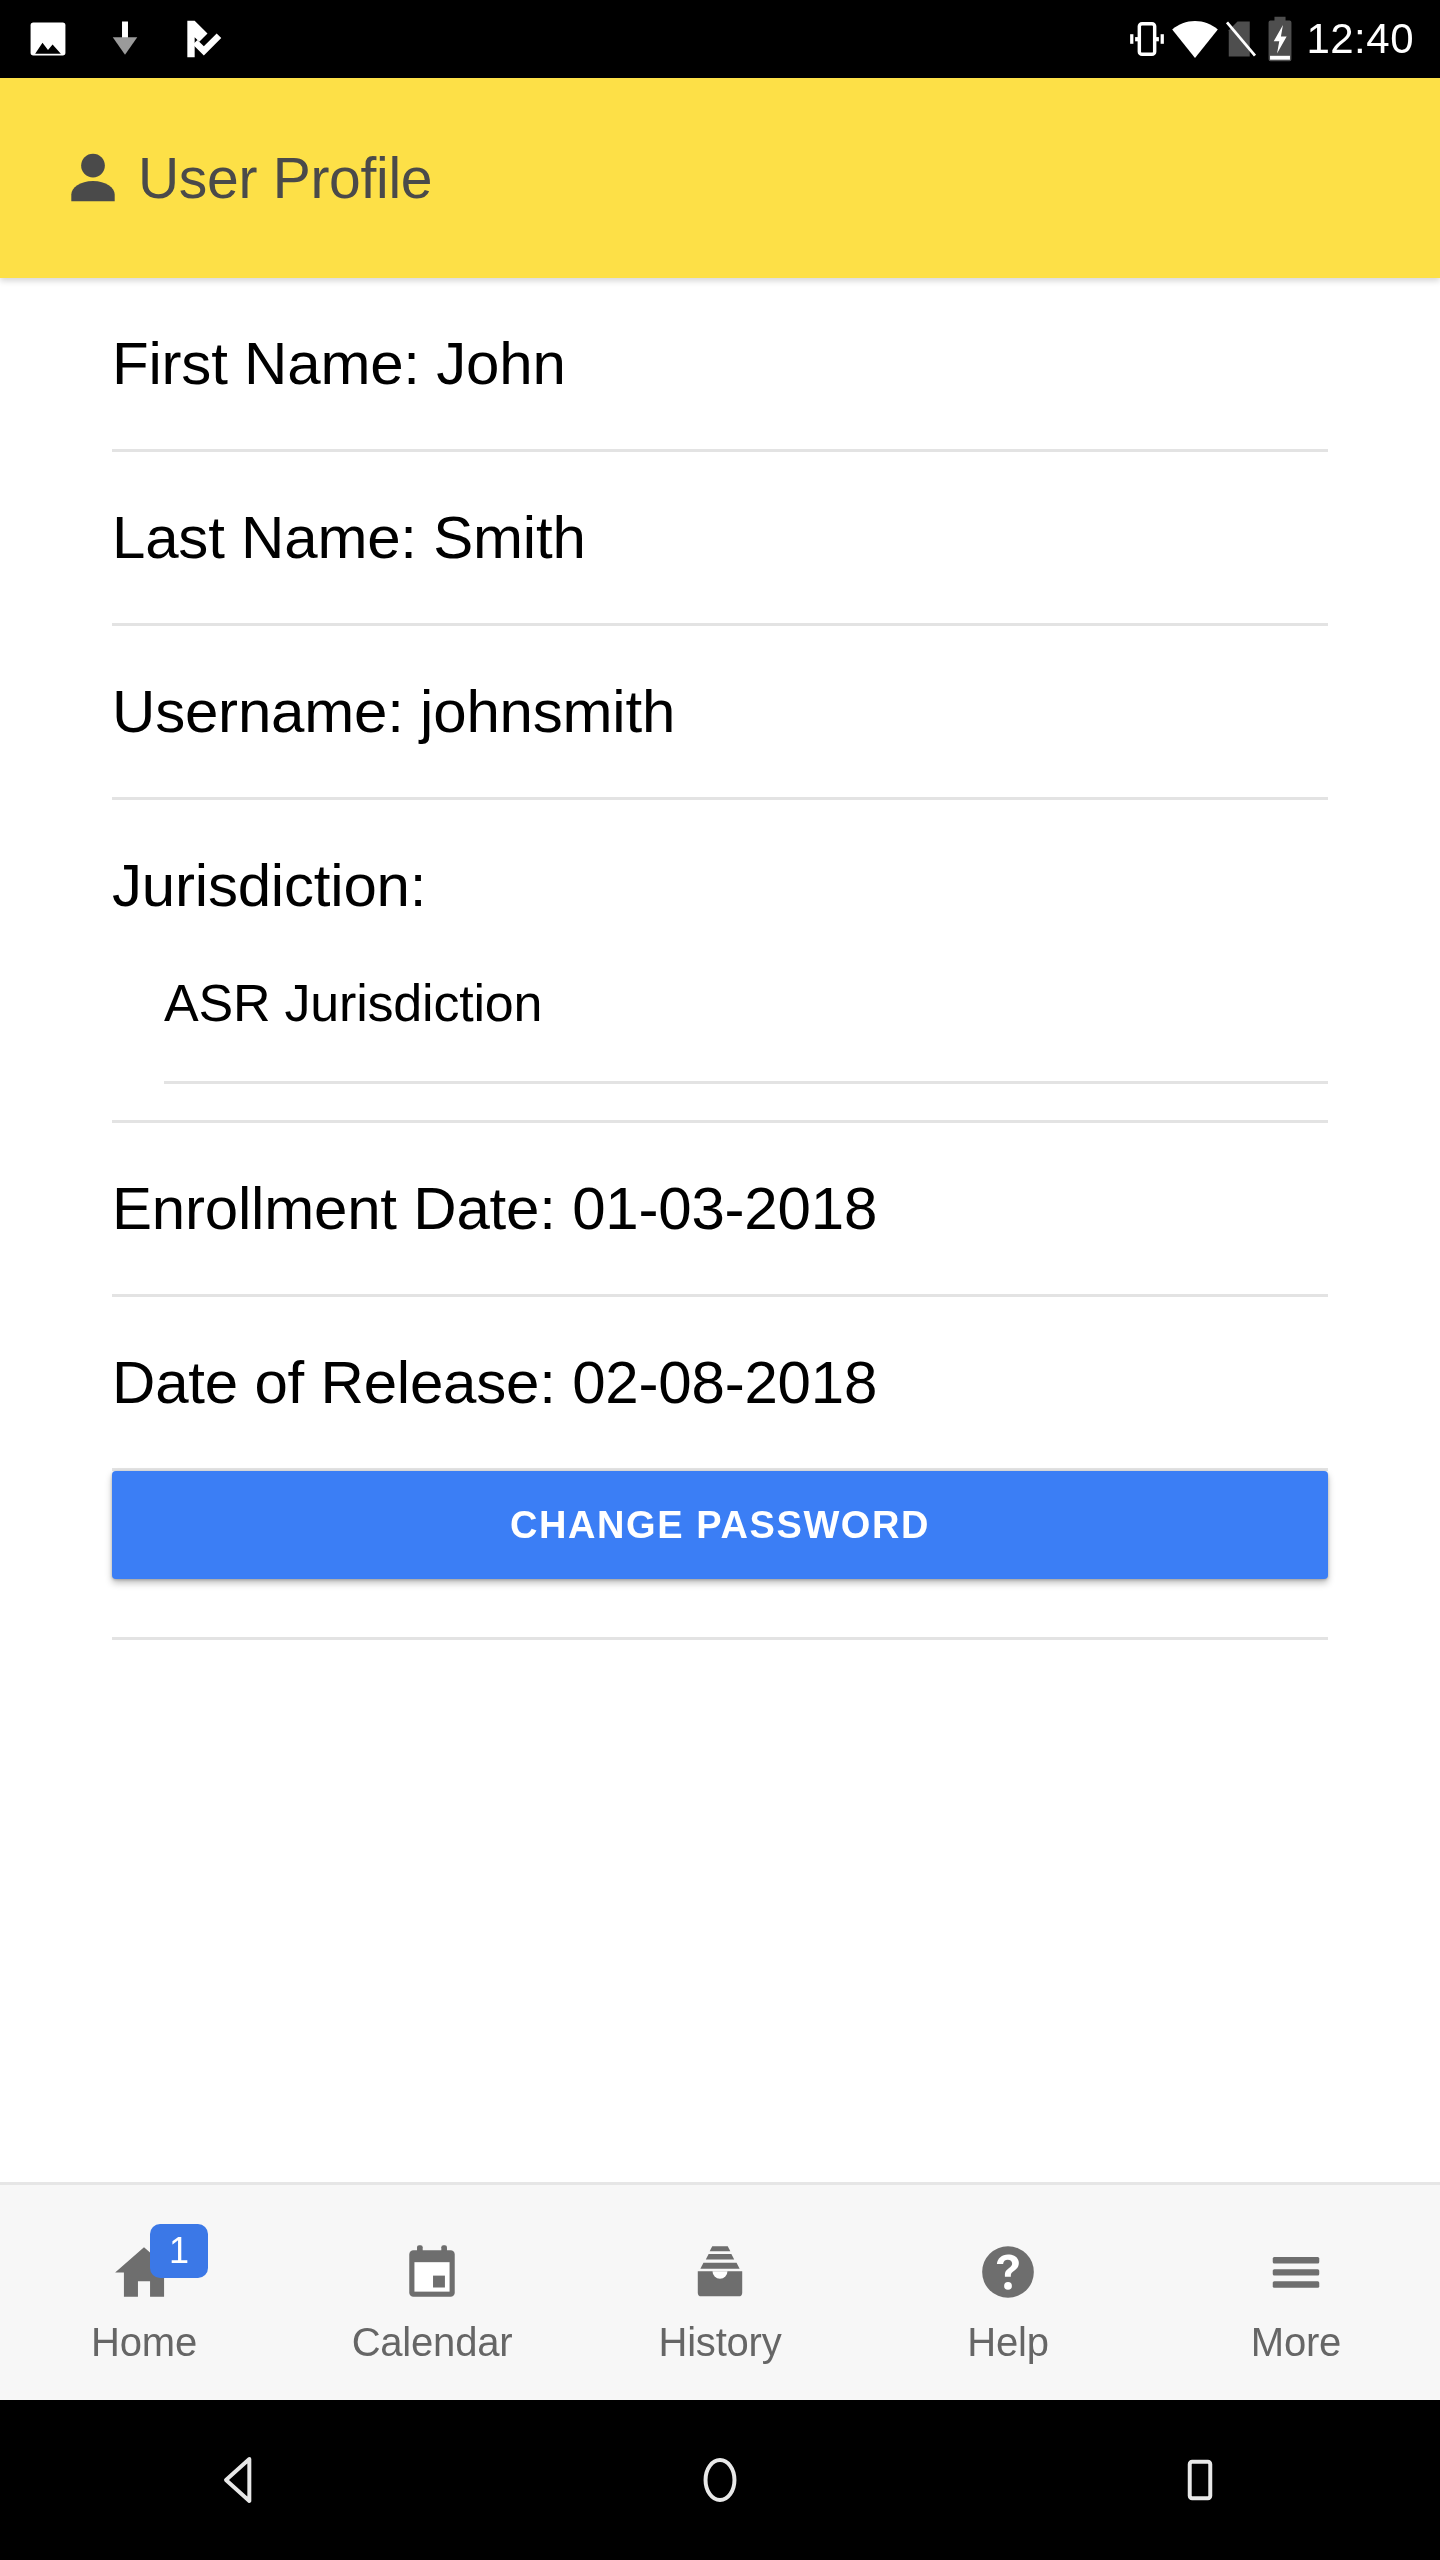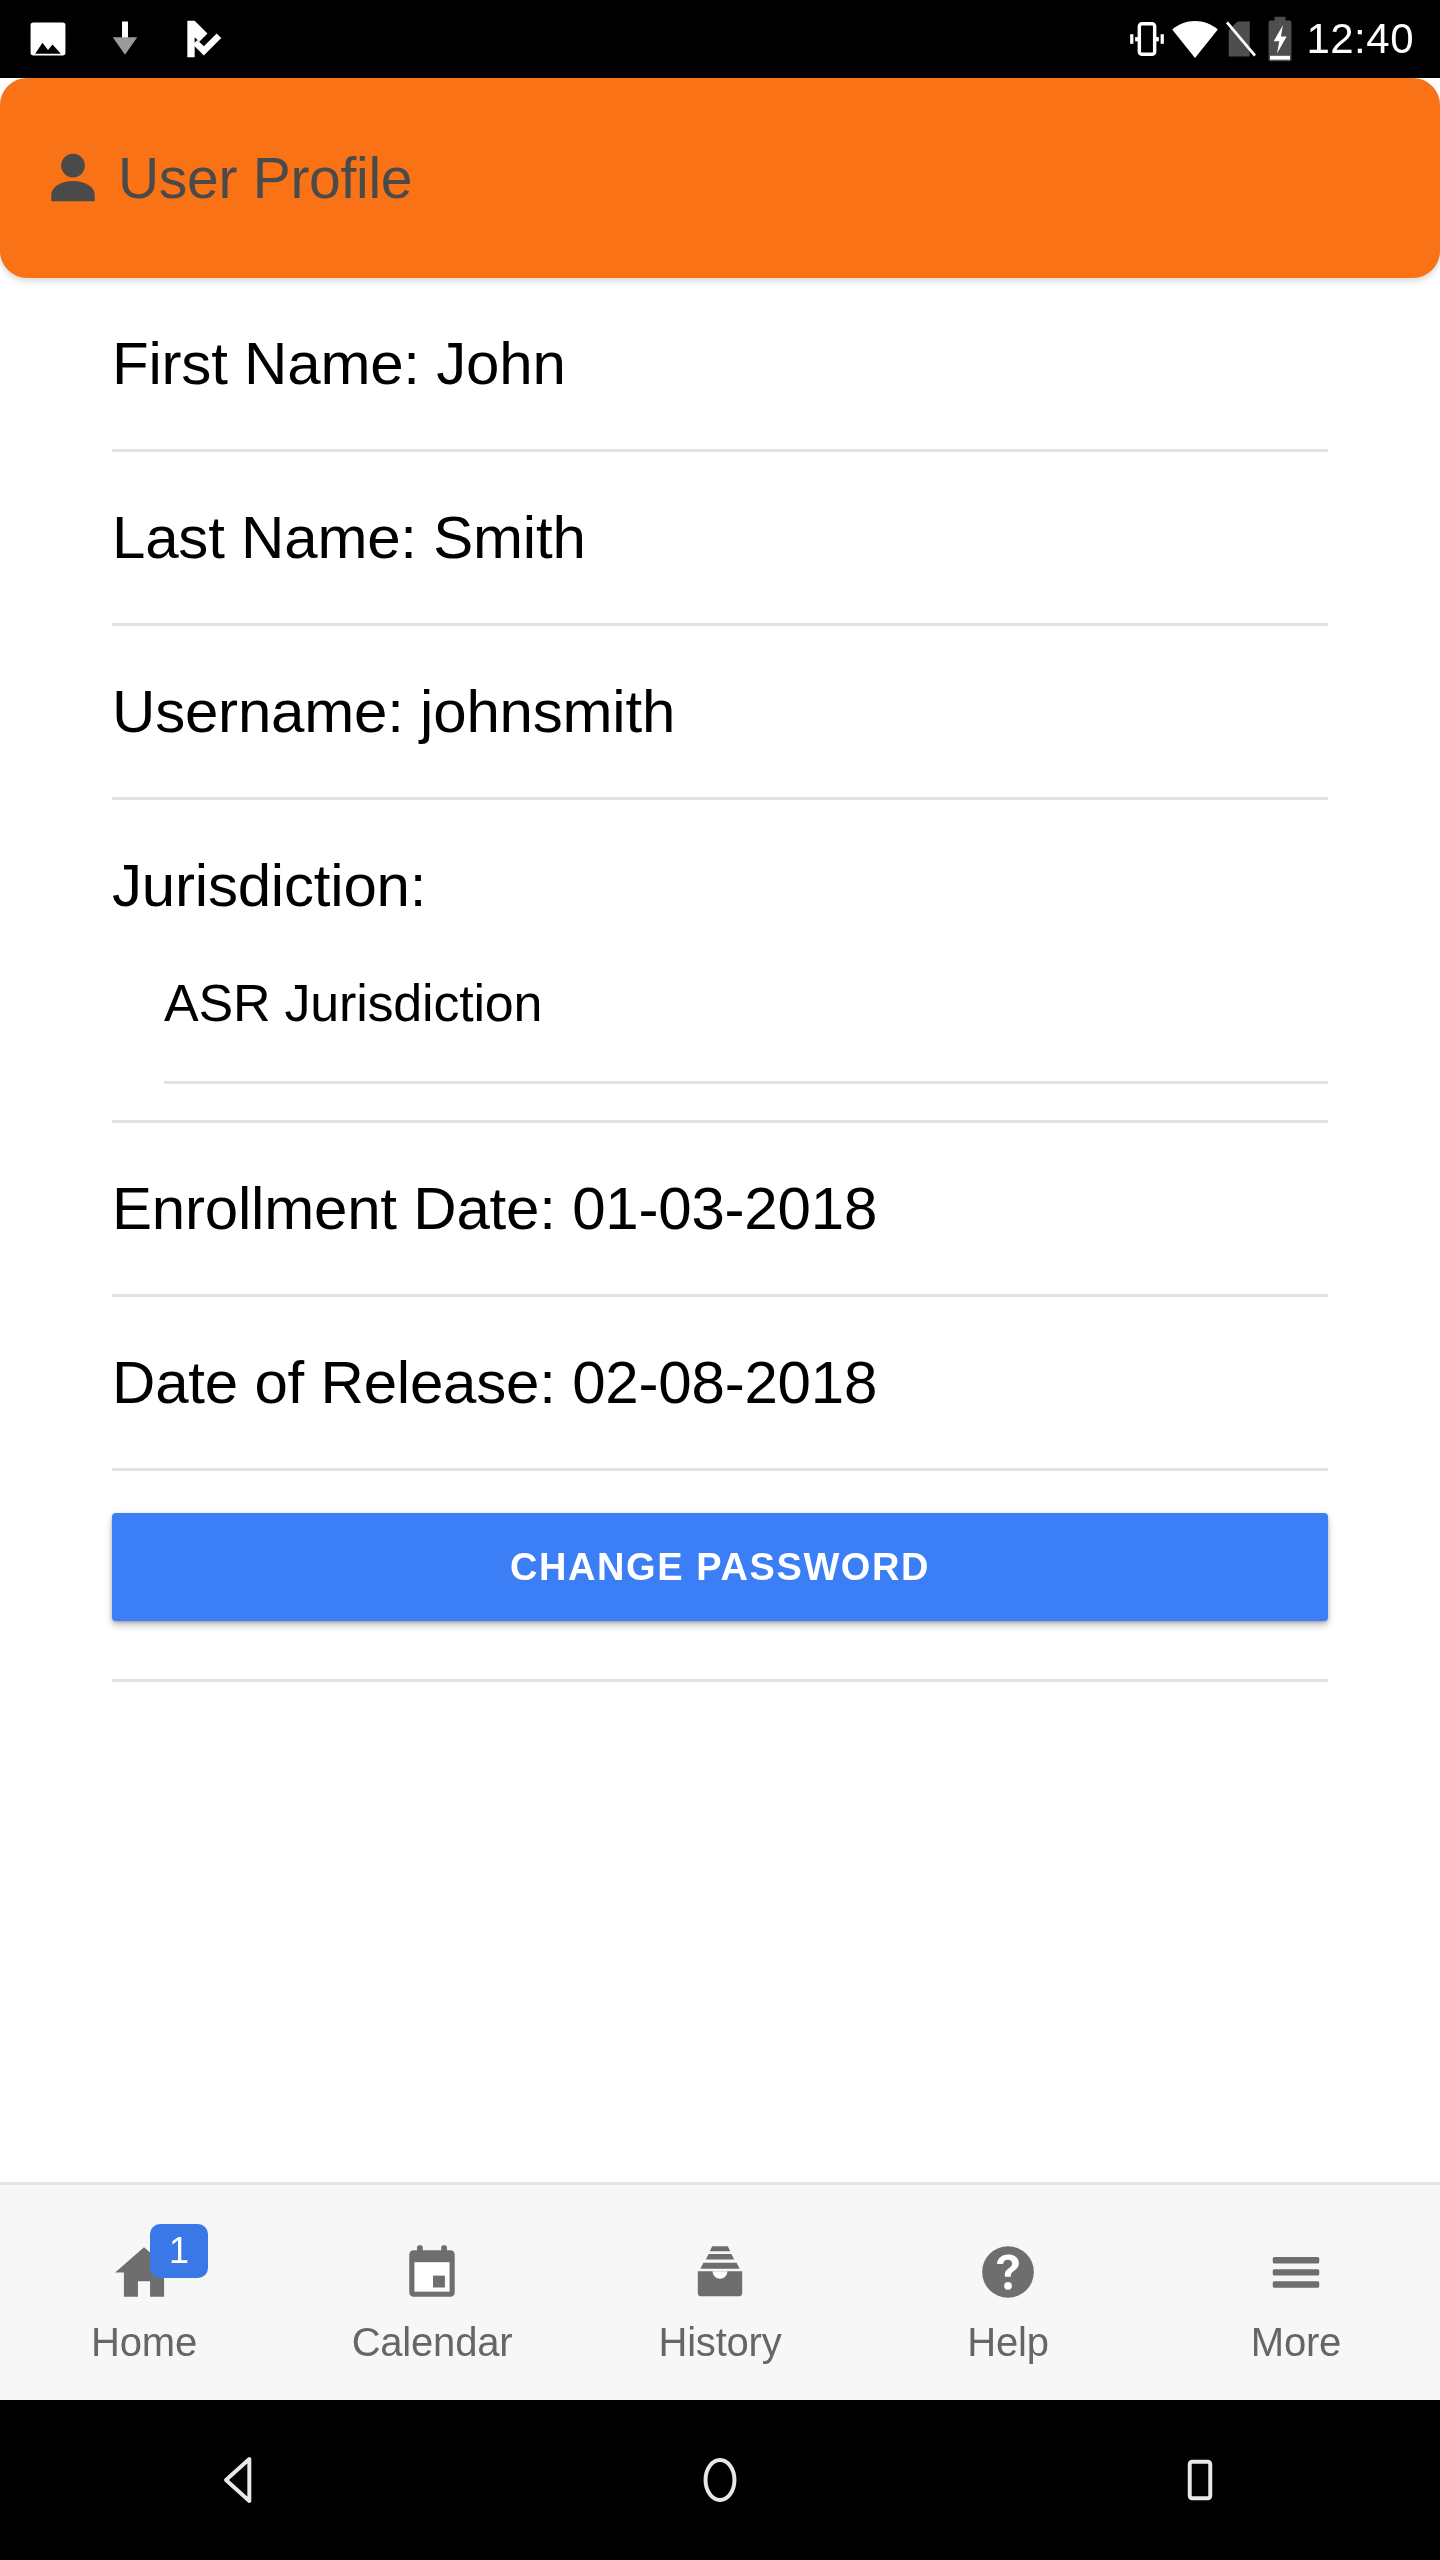--- a/index.html
+++ b/index.html
@@ -20,24 +20,24 @@
   .sb-left { display:flex; align-items:center; gap:34px; }
   .sb-right { margin-left:auto; display:flex; align-items:center; }
   .sb-clock {
     font-size:42px; font-weight:400; letter-spacing:0.5px;
     color:#ffffff; margin-left:8px;
   }
   .sb-ico { display:block; }
 
   
   .appbar {
-    flex:0 0 200px; background:#f97316;
-    display:flex; align-items:center; padding:0 42px;
+    flex:0 0 200px; background:#fde047;
+    display:flex; align-items:center; padding:0 62px;
     box-shadow:0 3px 6px rgba(0,0,0,0.16);
-    position:relative; z-index:5;border-radius:27px;
+    position:relative; z-index:5;
   }
   .appbar-icon { width:62px; height:62px; flex:0 0 62px; margin-right:14px; }
   .appbar-title {
     font-size:57px; font-weight:400; color:#4a4a4a; letter-spacing:-0.3px;
     white-space:nowrap;
   }
 
   
   .content { flex:1 1 auto; background:#ffffff; padding:0 112px; position:relative; overflow:hidden; }
 
@@ -51,21 +51,21 @@
 
   .field-sub {
     font-size:52px; color:#000000; font-weight:400;
     padding-top:50px; padding-left:52px; letter-spacing:-0.2px;
   }
   .jurisdiction-block { padding-top:48px; }
   .jurisdiction-block .divider.indent { margin-top:48px; }
   .divider.tight { margin-top:36px; }
 
   
-  .btn-wrap { padding-top:42px; }
+  .btn-wrap { }
   .btn-change {
     display:block; width:100%; height:108px;
     background:#3b7ef5; border:none; border-radius:4px;
     color:#ffffff; font-size:38px; font-weight:700;
     letter-spacing:1.6px; font-family:"Liberation Sans", sans-serif;
     box-shadow:0 4px 7px rgba(0,0,0,0.26), 0 1px 3px rgba(0,0,0,0.20);
     cursor:pointer; text-align:center;
   }
   .btn-divider { height:3px; background:#e3e3e3; margin-top:58px; }
 

